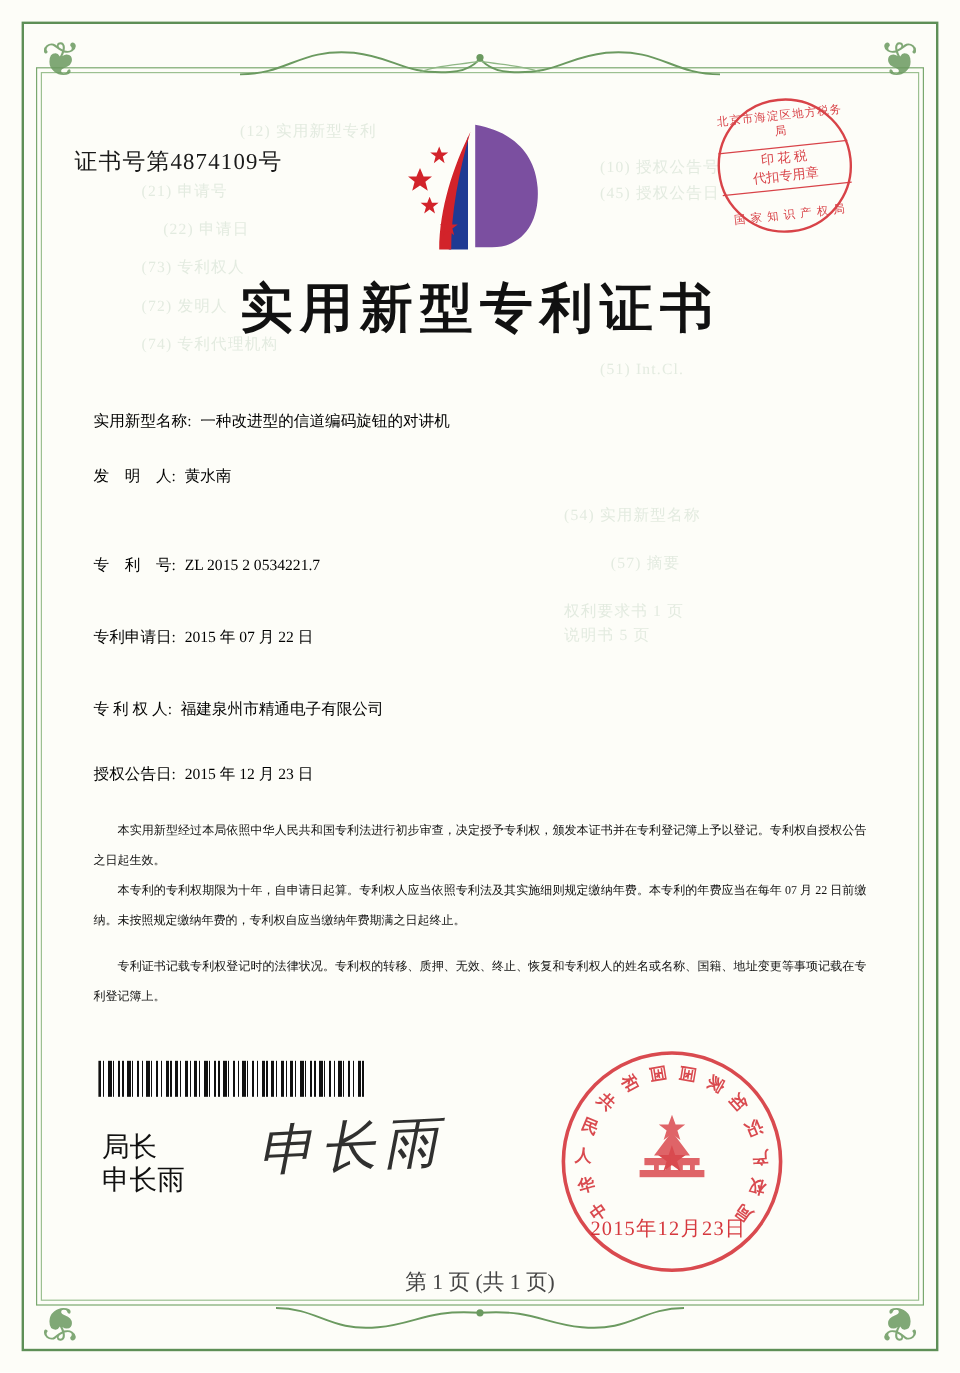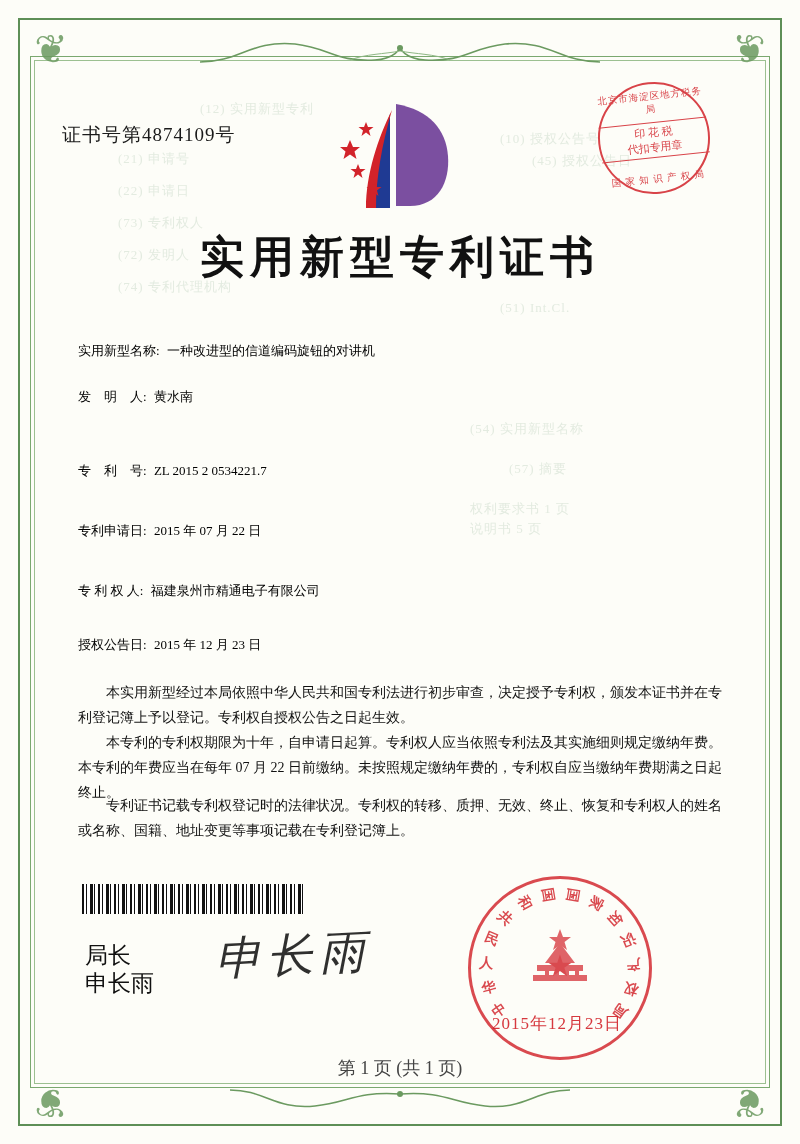--- a/index.html
+++ b/index.html
@@ -114,21 +114,21 @@
   .f2 { top: 388px; }
   .f3 { top: 462px; }
   .f4 { top: 522px; }
   .f5 { top: 582px; }
   .f6 { top: 636px; }
 
   .para {
     position: absolute;
     left: 78px;
     width: 644px;
-    font-size: 14px;
+    font-size: 10px;
     line-height: 25px;
     color: #111;
     text-align: justify;
     text-indent: 2em;
   }
   .p1 { top: 680px; }
   .p2 { top: 730px; }
   .p3 { top: 793px; }
 
   
@@ -266,23 +266,23 @@
   </svg>
 
   <svg class="bottom-scroll" viewBox="0 0 340 30">
     <path d="M0 4 C 35 4, 45 24, 85 20 C 118 17, 125 5, 170 8 C 215 5, 222 17, 255 20 C 295 24, 305 4, 340 4" fill="none" stroke="#6b9a60" stroke-width="1.6"></path>
     <circle cx="170" cy="8" r="3" fill="#6b9a60"></circle>
   </svg>
 
   <div id="ghost-layer">
       <div class="ghost" style="left: 200px; top: 100px;">(12) 实用新型专利</div>
       <div class="ghost" style="left: 500px; top: 130px;">(10) 授权公告号</div>
-      <div class="ghost" style="left: 500px; top: 152px; margin-left: 32px;">(45) 授权公告日</div>
+      <div class="ghost" style="left: 500px; top: 152px;">(45) 授权公告日</div>
       <div class="ghost" style="left: 118px; top: 150px;">(21) 申请号</div>
-      <div class="ghost" style="left: 118px; top: 182px;">(22) 申请日</div>
+      <div class="ghost" style="left: 136px; top: 182px;">(22) 申请日</div>
       <div class="ghost" style="left: 118px; top: 214px;">(73) 专利权人</div>
       <div class="ghost" style="left: 118px; top: 246px;">(72) 发明人</div>
       <div class="ghost" style="left: 118px; top: 278px;">(74) 专利代理机构</div>
       <div class="ghost" style="left: 500px; top: 300px;">(51) Int.Cl.</div>
       <div class="ghost" style="left: 470px; top: 420px;">(54) 实用新型名称</div>
       <div class="ghost" style="left: 470px; top: 460px; margin-left: 39px;">(57) 摘要</div>
       <div class="ghost" style="left: 470px; top: 500px;">权利要求书 1 页</div>
       <div class="ghost" style="left: 470px; top: 520px;">说明书 5 页</div>
     </div>
 

